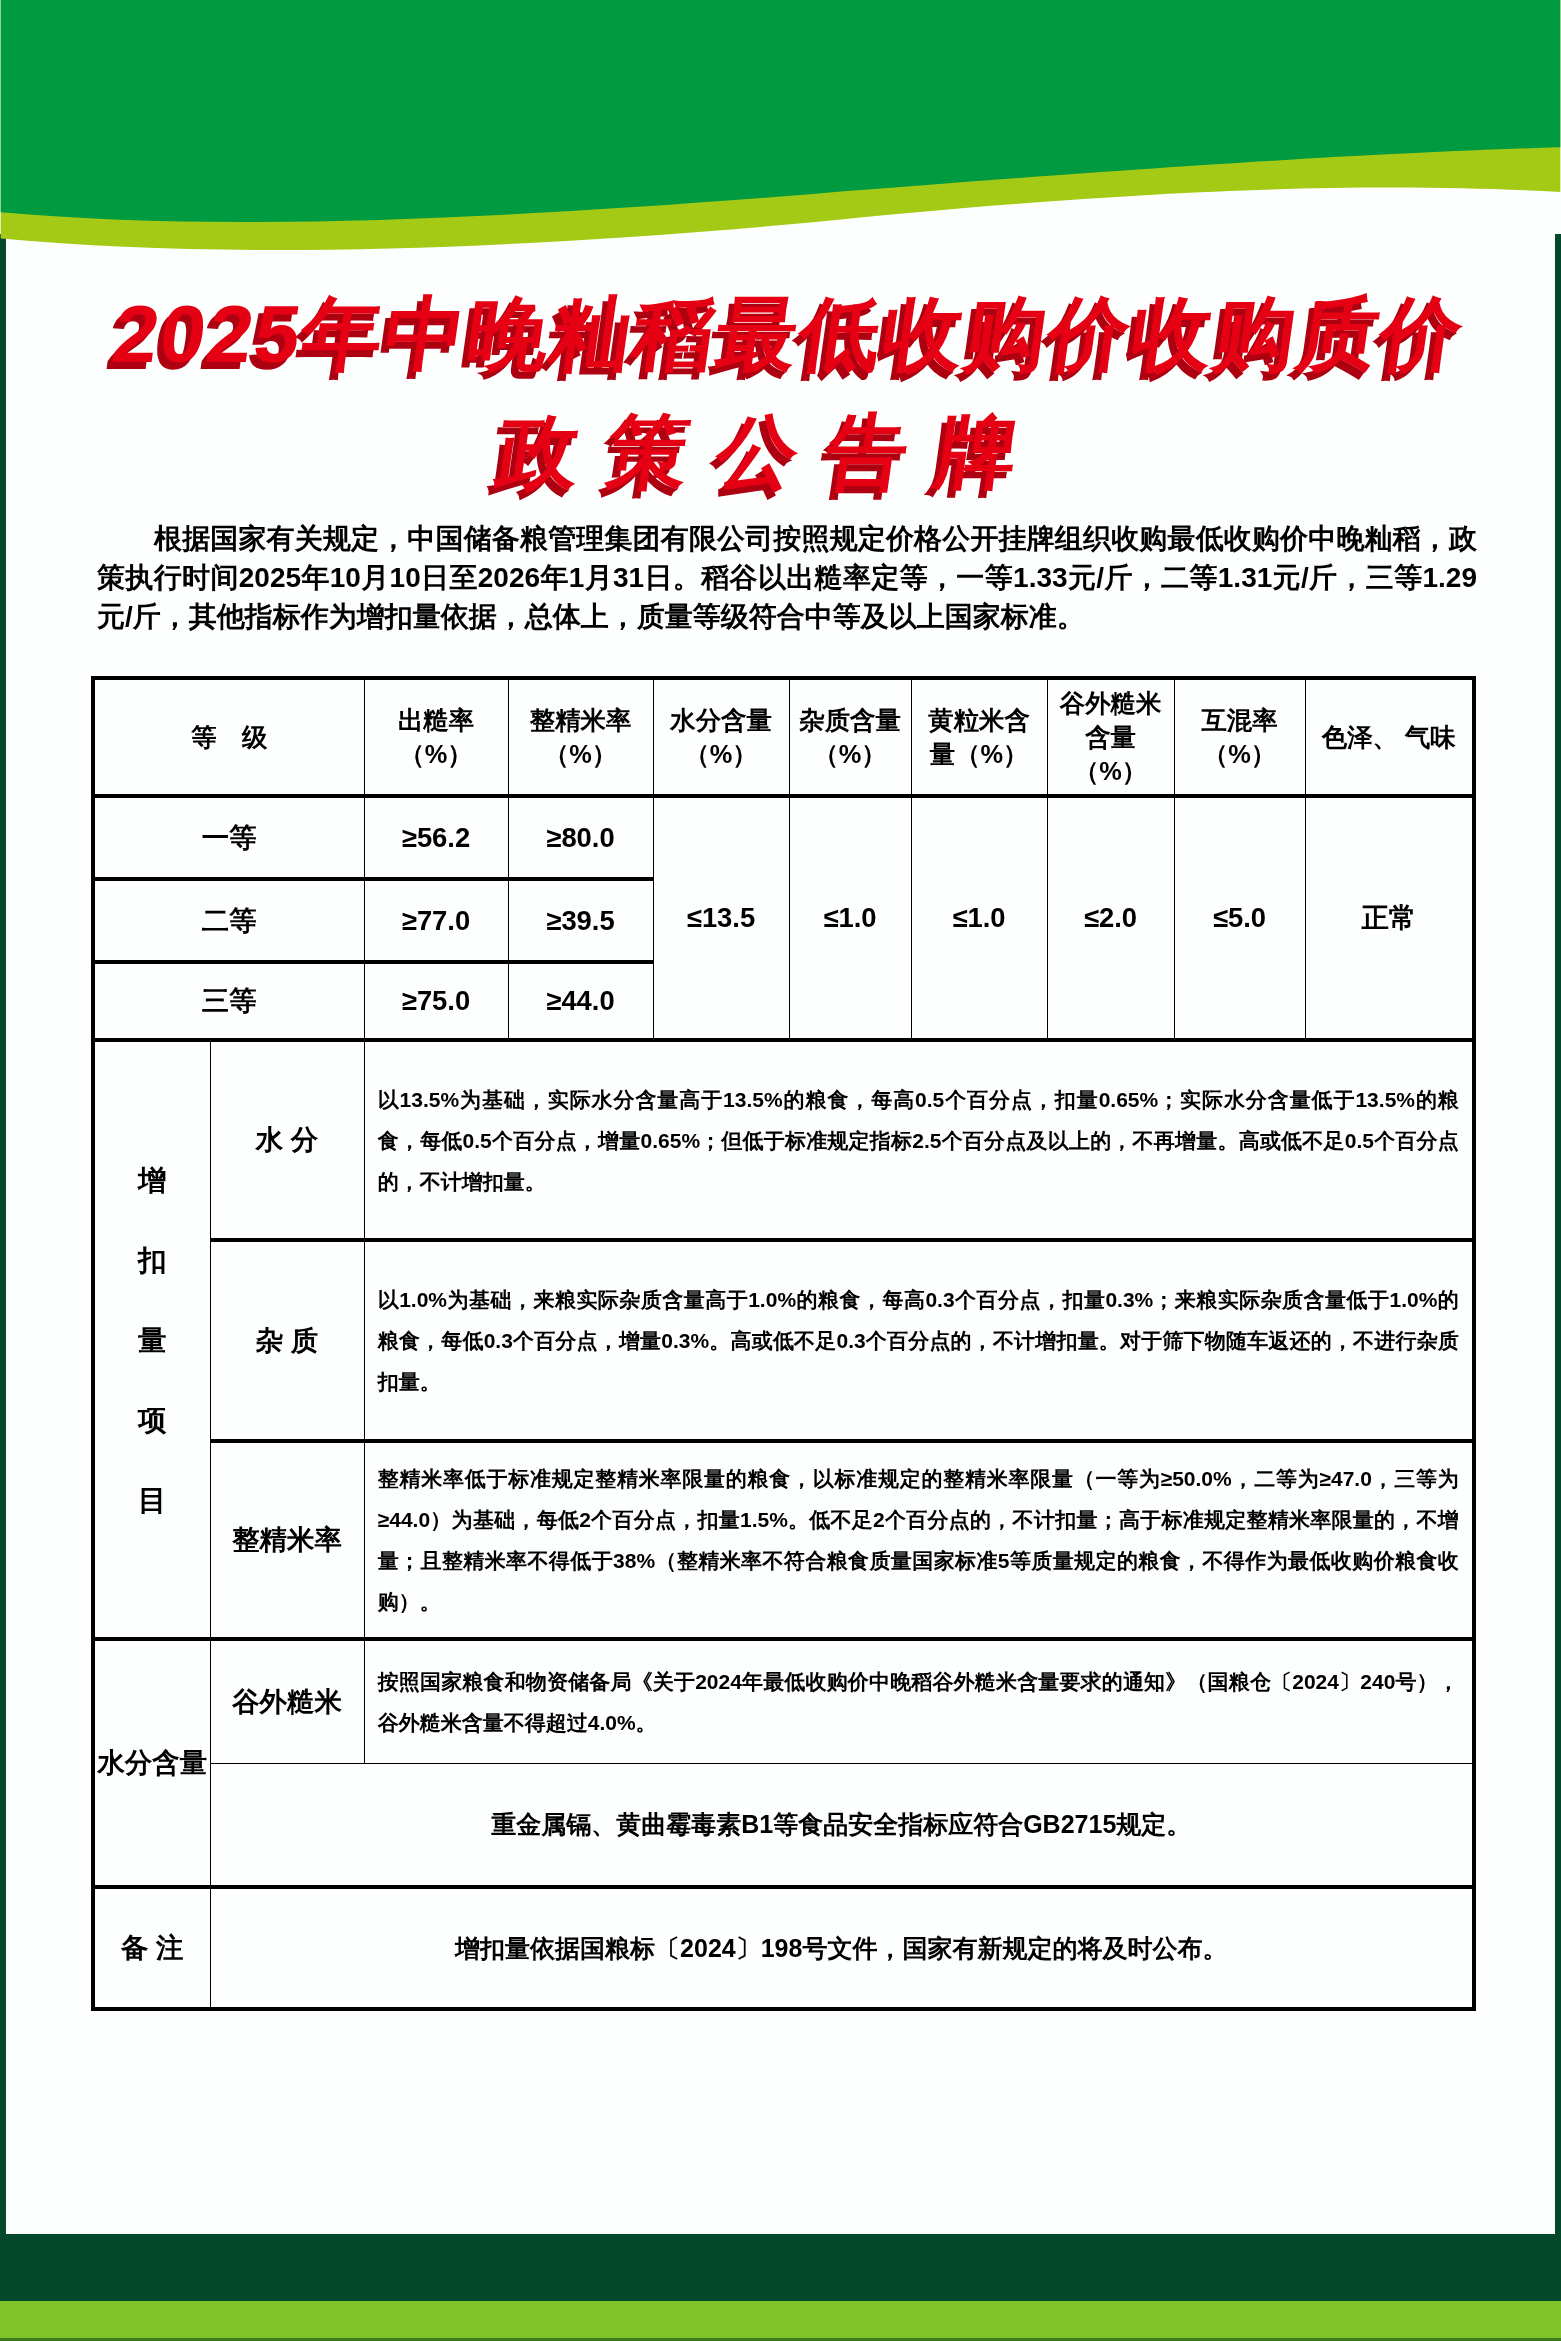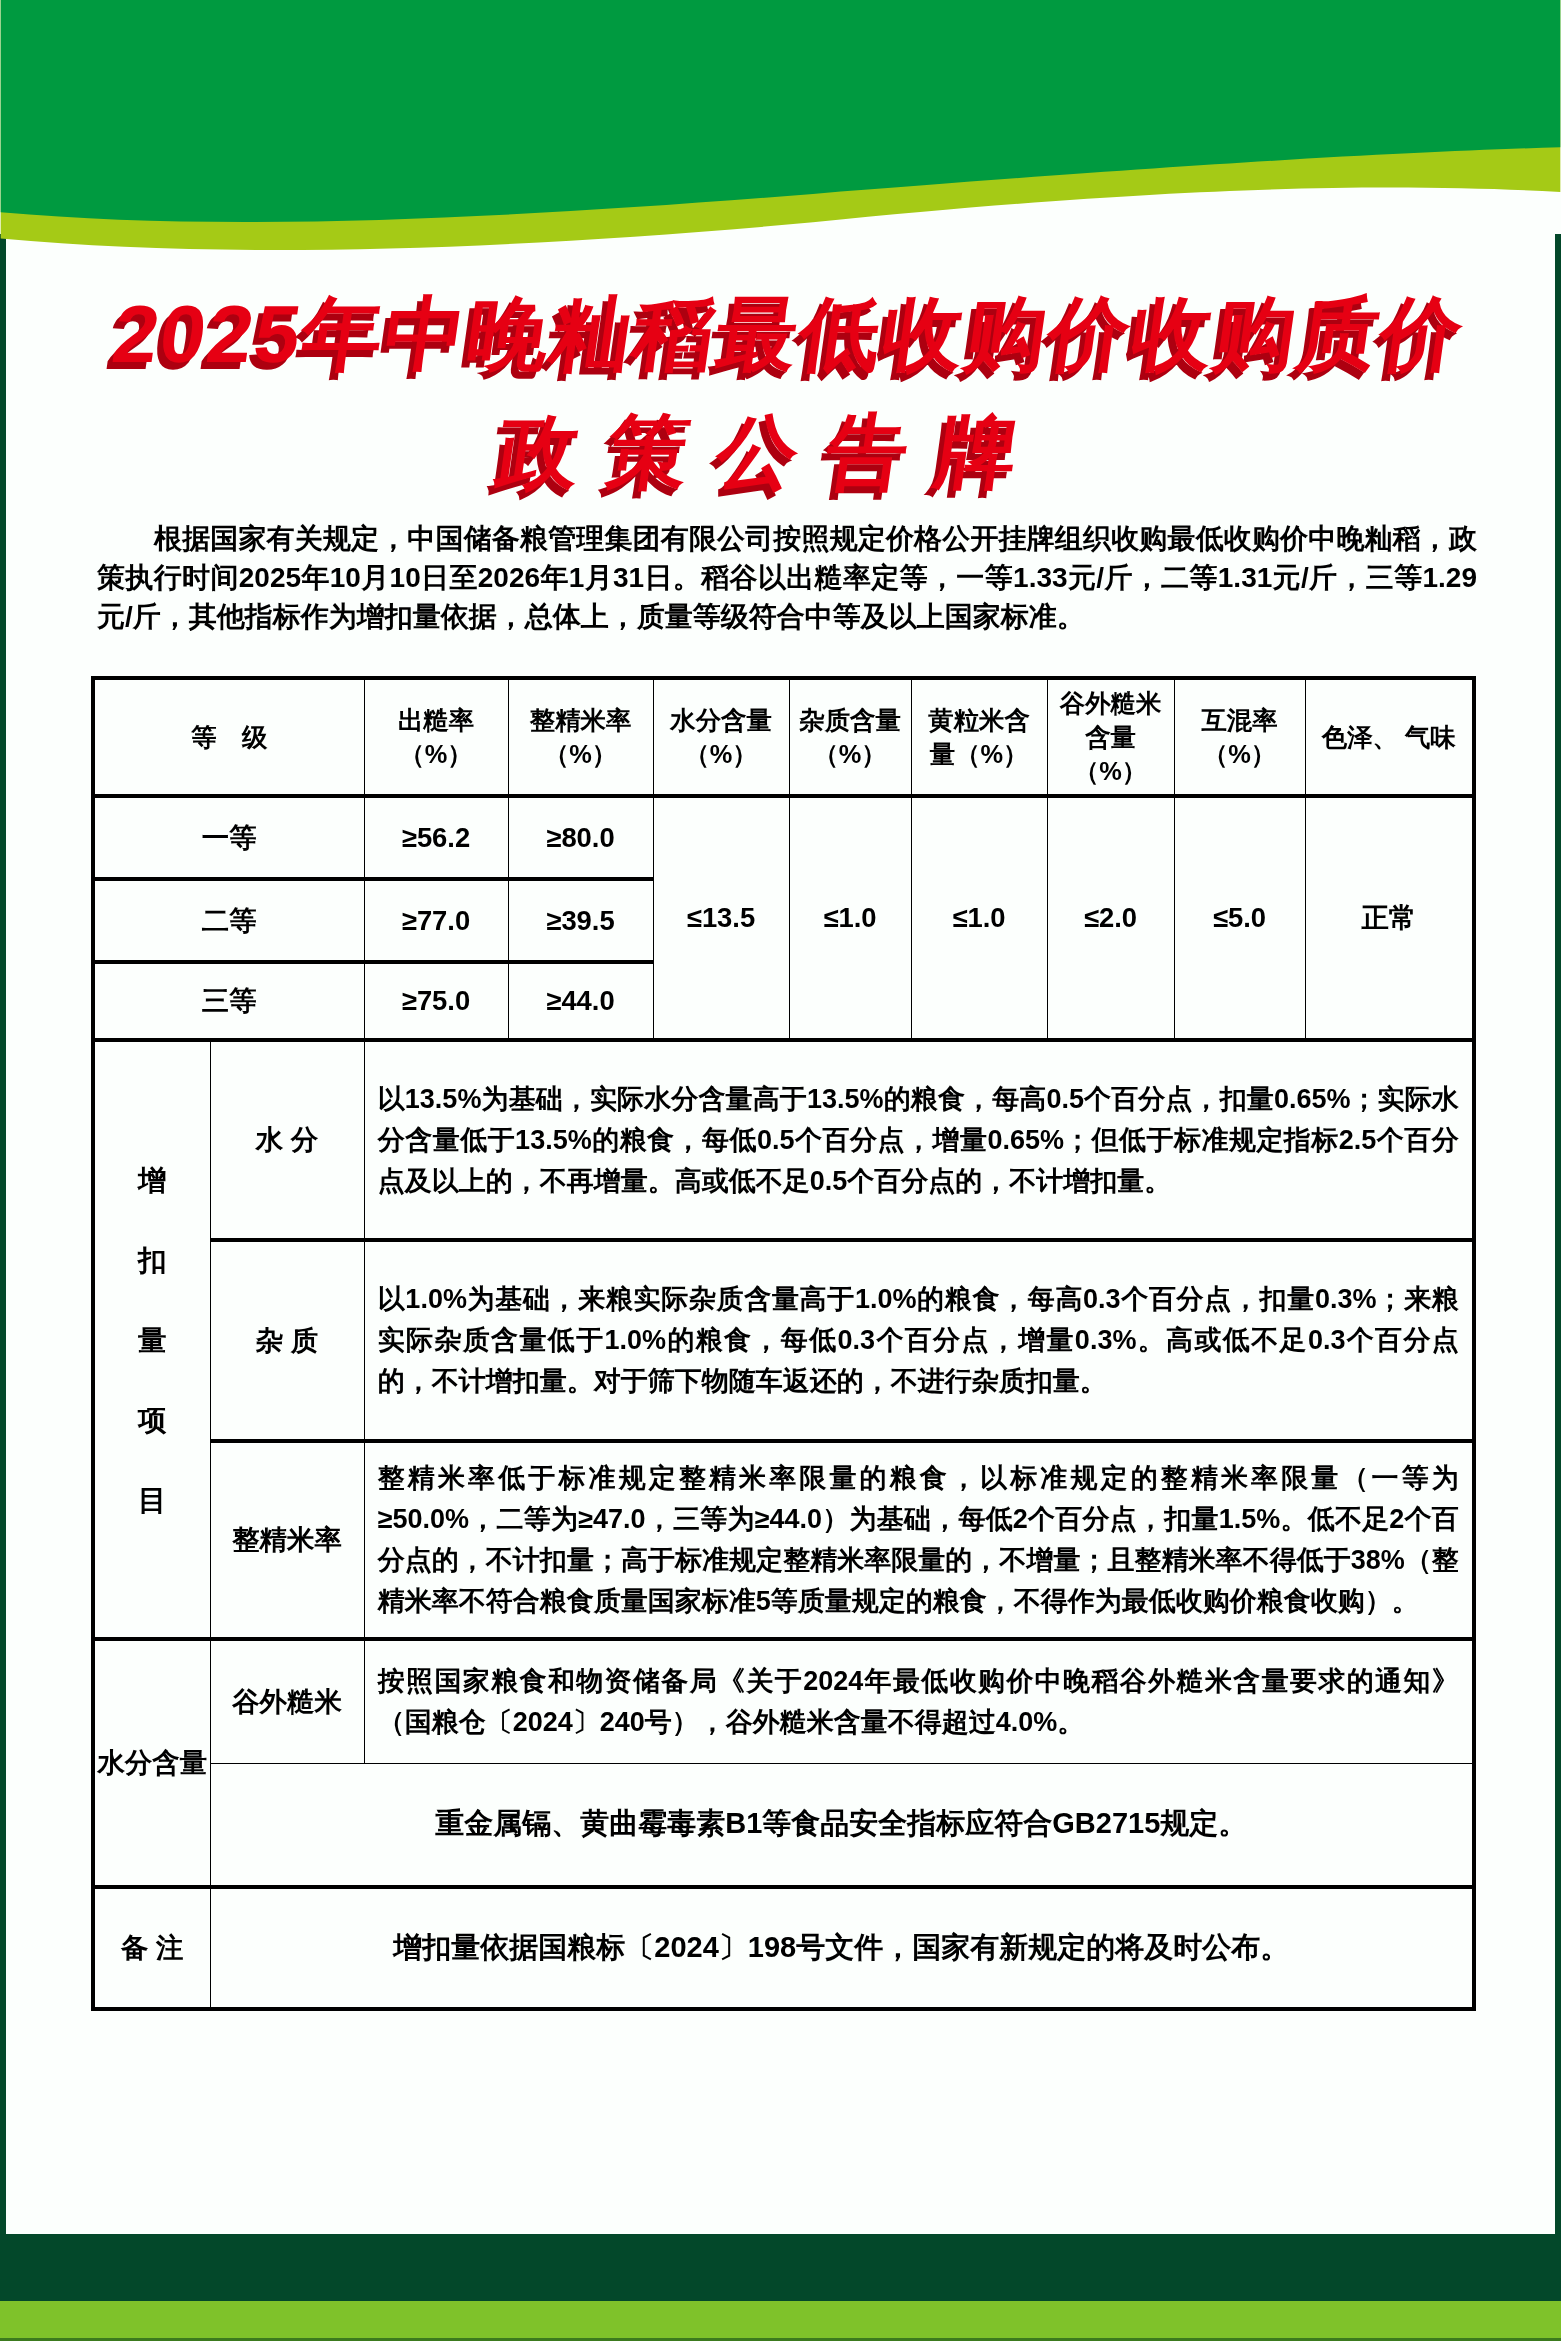--- a/index.html
+++ b/index.html
@@ -34,25 +34,25 @@
     border:4.6px solid #000;
   }
   .policy-table td{
     border:1.5px solid #000;text-align:center;vertical-align:middle;
     font-size:27.4px;padding:0;overflow:hidden;
   }
   tr.thick > td{border-bottom-width:4.6px;}
   td.bb-thick{border-bottom-width:4.6px !important;}
   td.hdr{white-space:pre-line;font-size:25.4px;line-height:34px;}
   td.rule{
-    text-align:justify;font-size:27px;line-height:41px;
+    text-align:justify;font-size:21px;line-height:41px;
     padding:7.1px 13.2px;
   }
   td.vlabel span{display:block;line-height:80px;font-size:28.5px;}
-  td.center-text{font-size:29px;}
+  td.center-text{font-size:25px;}
 </style>
 </head>
 <body>
 
 <div class="side-strip left"></div>
 <div class="side-strip right"></div>
 
 <svg class="header-swoosh" width="1561" height="264" viewBox="0 0 3072 520" xmlns="http://www.w3.org/2000/svg">
   <path d="M 0 0 L 3072 0 L 3072 378 C 2750 362 2350 362 1600 438 C 1000 492 450 512 0 470 Z" fill="#a5ca16"></path>
   <path d="M 0 0 L 3072 0 L 3072 290 C 2750 300 2350 322 1600 382 C 1000 430 450 458 0 418 Z" fill="#009a40"></path>

